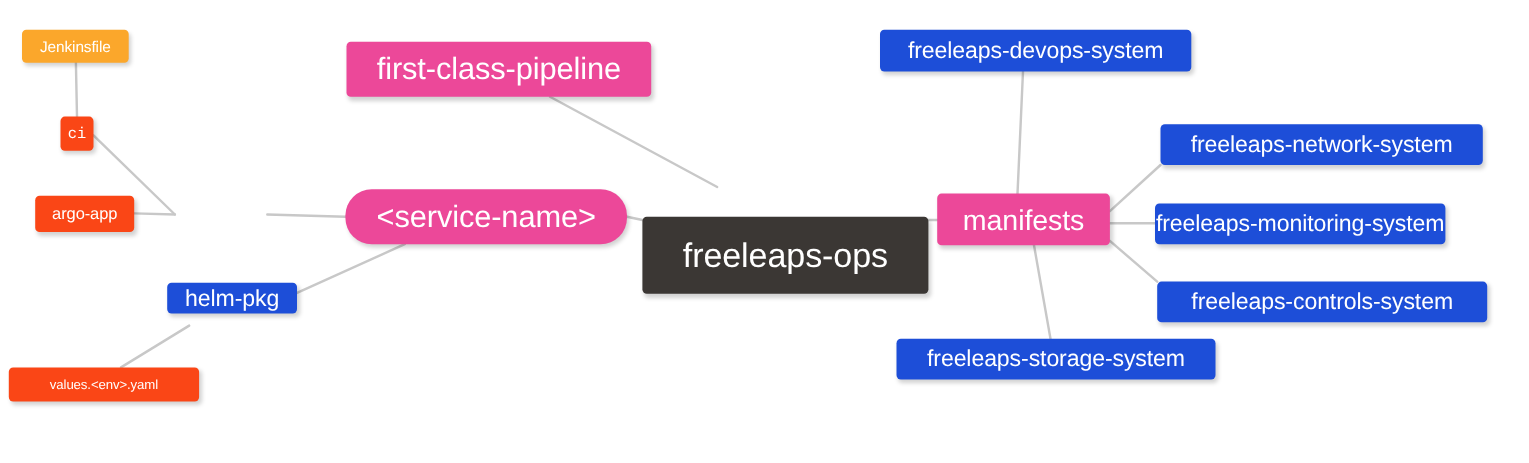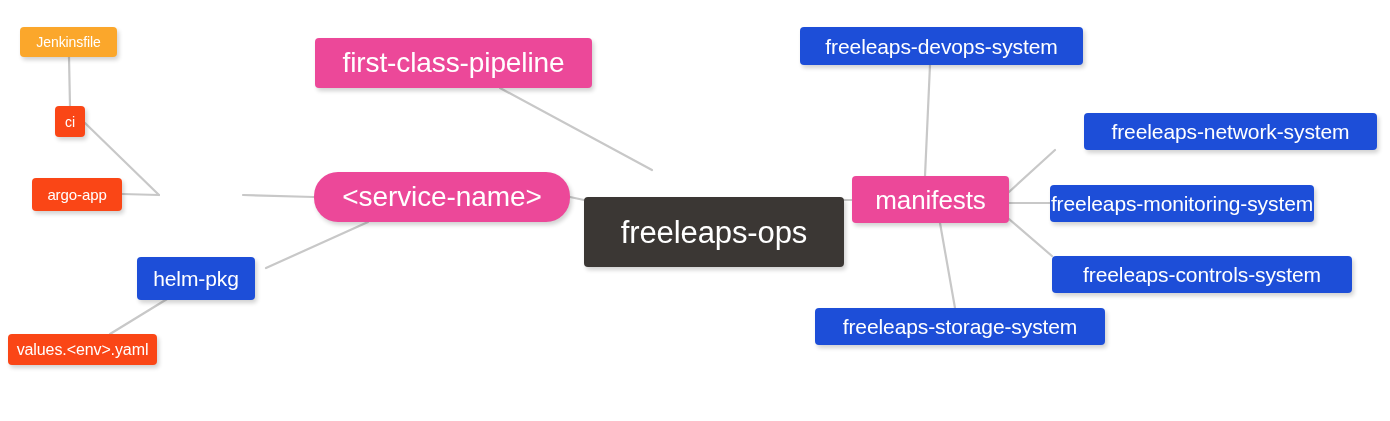--- a/index.html
+++ b/index.html
@@ -40,31 +40,31 @@
     line-height: 1;
     letter-spacing: -0.1px;
   }
   .node-label {
     display: block;
     white-space: nowrap;
   }
 
   
   .n-jenkinsfile      { left: 20px;   top: 27px;  width: 97px;  height: 30px; font-size: 14px; }
-  .n-ci               { left: 55px;   top: 106px; width: 30px;  height: 31px; font-size: 14px; }
+  .n-ci               { left: 55px;   top: 106px; width: 30px;  height: 31px; font-size: 14px; font-family: Liberation Mono, monospace; }
   .n-argo-app         { left: 32px;   top: 178px; width: 90px;  height: 33px; font-size: 15px; }
   .n-env              { left: 159px;  top: 175px; width: 84px;  height: 39px; font-size: 21px; }
-  .n-helm-pkg         { left: 137px;  top: 257px; width: 118px; height: 43px; font-size: 21px; }
-  .n-values           { left: 8px;    top: 334px; width: 149px; height: 31px; font-size: 16px; }
+  .n-helm-pkg         { left: 152px;  top: 257px; width: 118px; height: 28px; font-size: 21px; }
+  .n-values           { left: 8px;    top: 334px; width: 173px; height: 31px; font-size: 12px; }
   .n-first-class      { left: 315px;  top: 38px;  width: 277px; height: 50px; font-size: 28px; }
   .n-service-name     { left: 314px;  top: 172px; width: 256px; height: 50px; font-size: 28px; border-radius: 24px; }
   .n-root             { left: 584px;  top: 170px; width: 260px; height: 70px; font-size: 31px; margin-top: 27px; }
   .n-manifests        { left: 852px;  top: 176px; width: 157px; height: 47px; font-size: 26px; }
   .n-devops           { left: 800px;  top: 27px;  width: 283px; height: 38px; font-size: 21px; }
-  .n-network          { left: 1084px; top: 113px; width: 293px; height: 37px; font-size: 21px; }
+  .n-network          { left: 1055px; top: 113px; width: 293px; height: 37px; font-size: 21px; }
   .n-monitoring       { left: 1050px; top: 185px; width: 264px; height: 37px; font-size: 21px; }
   .n-controls         { left: 1052px; top: 256px; width: 300px; height: 37px; font-size: 21px; }
   .n-storage          { left: 815px;  top: 308px; width: 290px; height: 37px; font-size: 21px; }
 
   
   .c-root    { background: #3b3734; }
   .c-blue    { background: #ec4899; }
   .c-green   { background: #1d4ed8; }
   .c-red     { background: #fa4616; }
   .c-orange  { background: #fba72b; }

